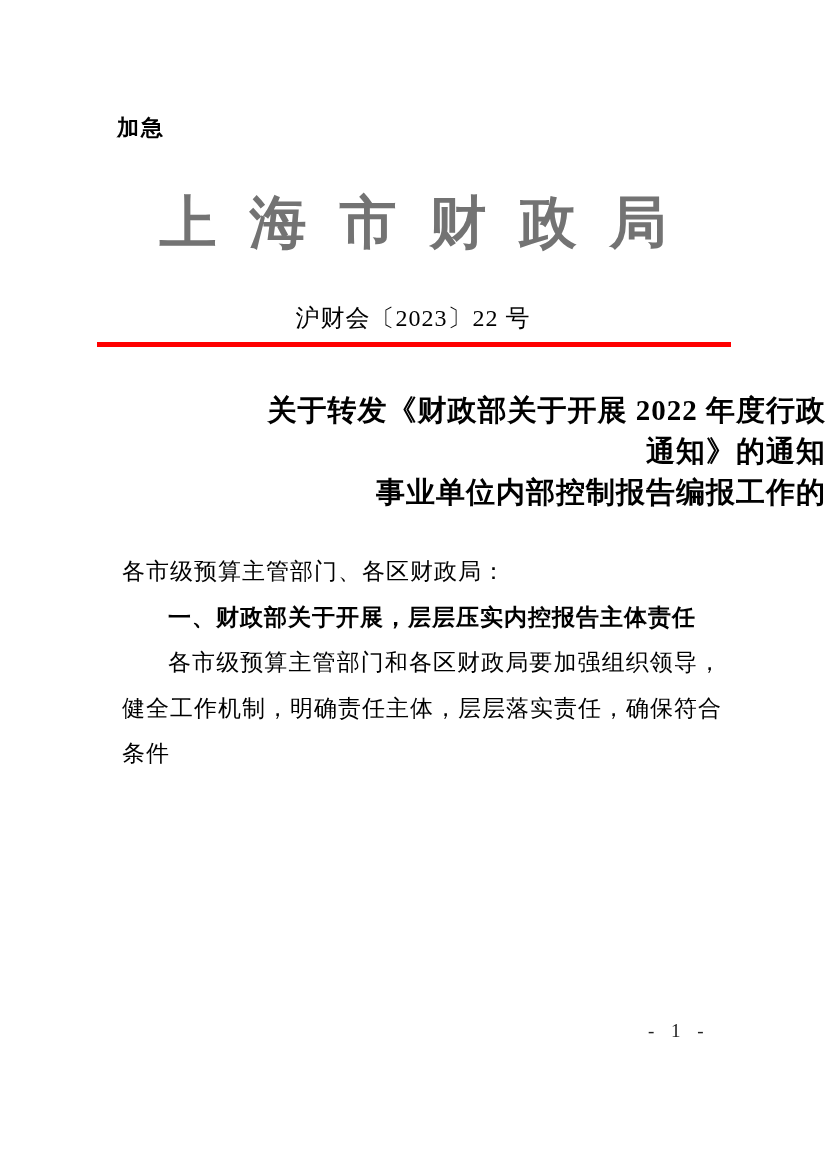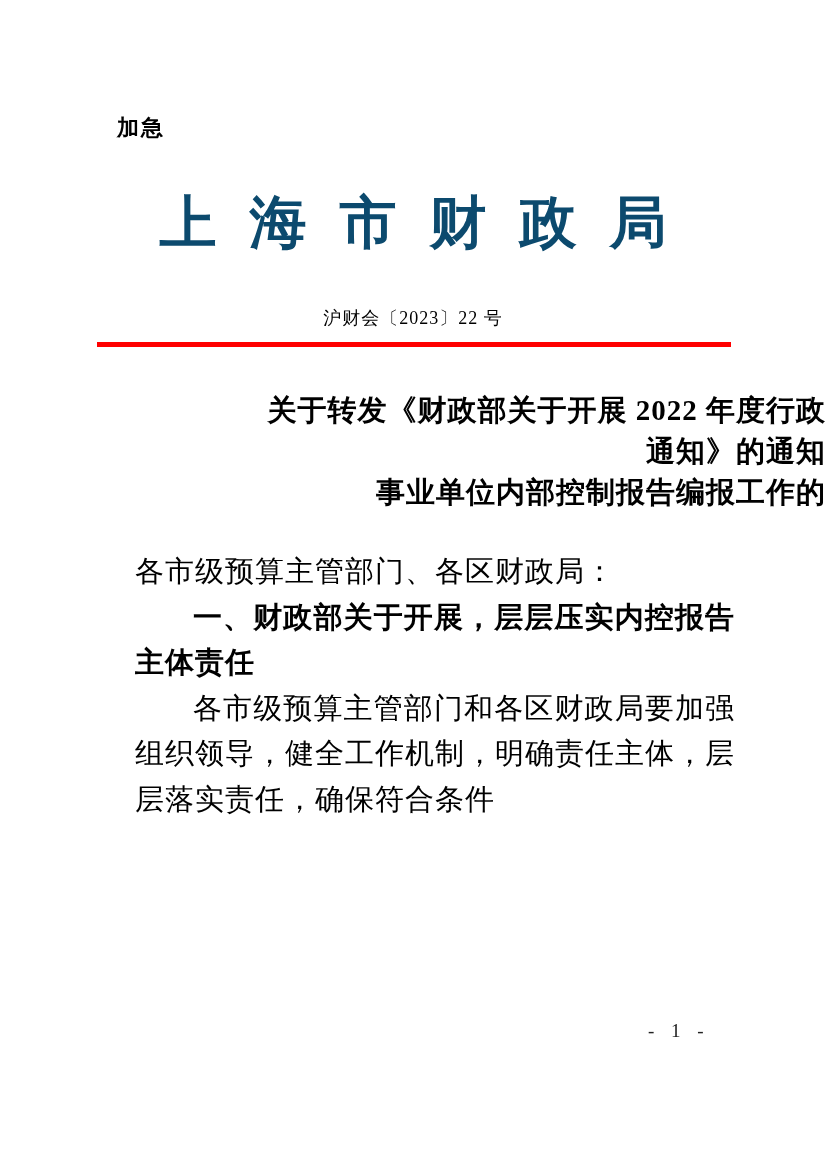--- a/index.html
+++ b/index.html
@@ -26,36 +26,36 @@
     line-height: 28px;
     letter-spacing: 2px;
   }
   .agency {
     position: absolute;
     left: 0;
     right: 0;
     top: 190px;
     margin: 0;
     text-align: center;
-    color: #0c4a6e;
+    color: #737373;
     font-family: "Liberation Serif", "DejaVu Serif", serif;
     font-weight: bold;
     font-size: 57px;
     line-height: 66px;
     letter-spacing: 33px;
     text-indent: 33px;
     white-space: nowrap;
   }
   .docnum {
     position: absolute;
     left: 0;
     right: 0;
     top: 303px;
     text-align: center;
-    font-size: 18px;
+    font-size: 24px;
     line-height: 30px;
     letter-spacing: 1px;
   }
   .redline {
     position: absolute;
     left: 97px;
     top: 342px;
     width: 634px;
     height: 5px;
     background: #ff0000;
@@ -69,24 +69,24 @@
     text-align: right;
     font-family: "Liberation Serif", "DejaVu Serif", serif;
     font-weight: bold;
     font-size: 29px;
     line-height: 41px;
     letter-spacing: 1px;
   }
   .title .tl { display: block; }
   .doc-body {
     position: absolute;
-    left: 135px;
+    left: 122px;
     top: 549px;
     width: 600px;
-    font-size: 29px;
+    font-size: 23px;
     line-height: 45.5px;
     letter-spacing: 1px;
     text-align: justify;
     text-justify: inter-ideograph;
   }
   .doc-body p {
     margin: 0;
     padding: 0;
   }
   .indent { text-indent: 2em; }

